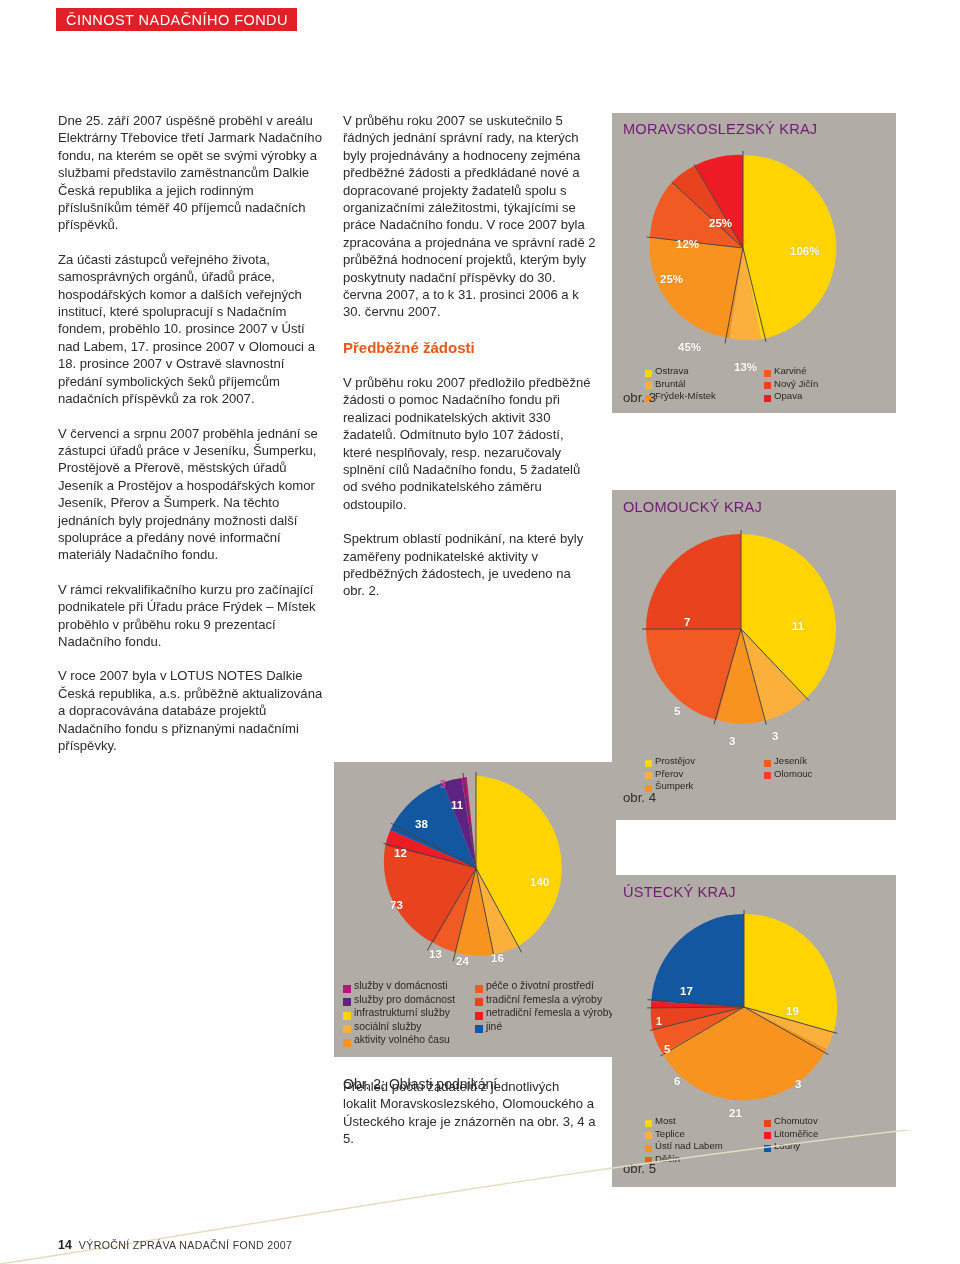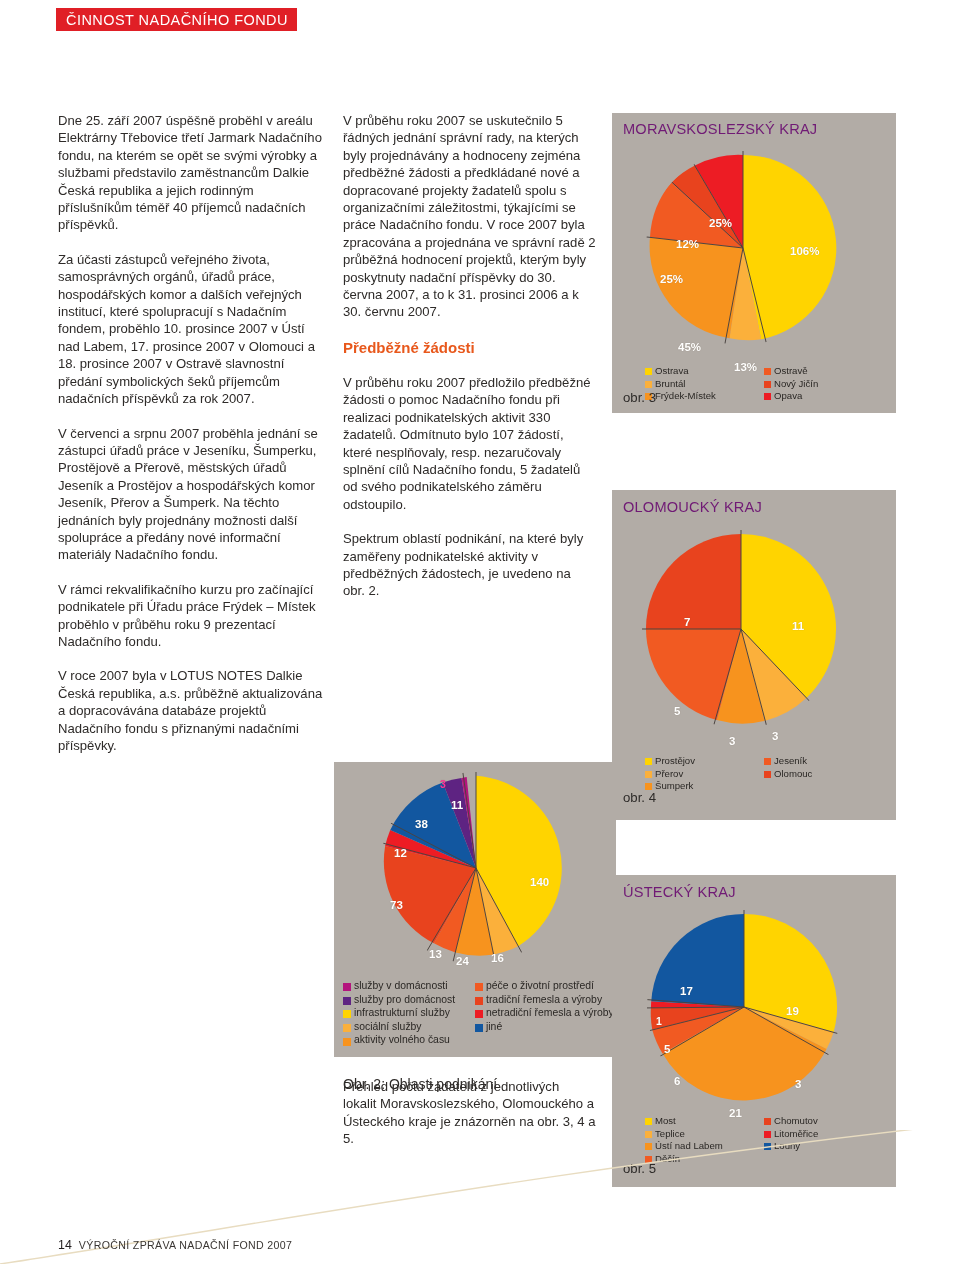--- a/index.html
+++ b/index.html
@@ -44,30 +44,30 @@
 
   .pie{position:absolute;border-radius:50%;}
   .slicelabel{
     position:absolute;color:#ffffff;font-size:11.5px;font-weight:bold;
     white-space:nowrap;text-shadow:0 0 1px rgba(80,60,30,.35);
   }
   .slicelabel.sm{font-size:10.5px;}
 
   
   .legend{position:absolute;font-size:9.6px;line-height:11.6px;color:#2a2724;}
-  .legend .litem{display:flex;align-items:center;margin-bottom:1px;white-space:nowrap;}
+  .legend .litem{display:flex;align-items:flex-end;margin-bottom:1px;white-space:nowrap;}
   .legend .sw{width:7px;height:7px;margin-right:3px;margin-top:2px;flex:0 0 auto;}
   .legend-col{position:absolute;}
 
   .legend-big{font-size:10.4px;line-height:12.6px;}
   .legend-big .sw{width:8px;height:8px;margin-top:2px;}
 
   
   .footer{position:absolute;left:58px;top:1238px;display:flex;align-items:baseline;}
-  .footer .pg{font-size:12.4px;font-weight:normal;color:#231f20;margin-right:7px;}
+  .footer .pg{font-size:12.4px;font-weight:bold;color:#231f20;margin-right:7px;}
   .footer .ft{font-size:10.6px;letter-spacing:.35px;color:#3a3633;white-space:nowrap;}
 
   .swoosh{position:absolute;left:0;top:1130px;width:960px;height:134px;pointer-events:none;}
 </style>
 </head>
 <body>
 
 <div class="page">
 
   <div class="hdr-bar">
@@ -224,21 +224,21 @@
           <span>Bruntál</span>
         </div>
       <div class="litem">
           <span class="sw" style="background:#f7931e"></span>
           <span>Frýdek-Místek</span>
         </div>
     </div>
     <div class="legend legend-col" style="left:152px;top:252px;">
       <div class="litem">
           <span class="sw" style="background:#f15a22"></span>
-          <span>Ostravě</span>
+          <span>Karviné</span>
         </div>
       <div class="litem">
           <span class="sw" style="background:#e8431e"></span>
           <span>Nový Jičín</span>
         </div>
       <div class="litem">
           <span class="sw" style="background:#ed1c24"></span>
           <span>Opava</span>
         </div>
     </div>

